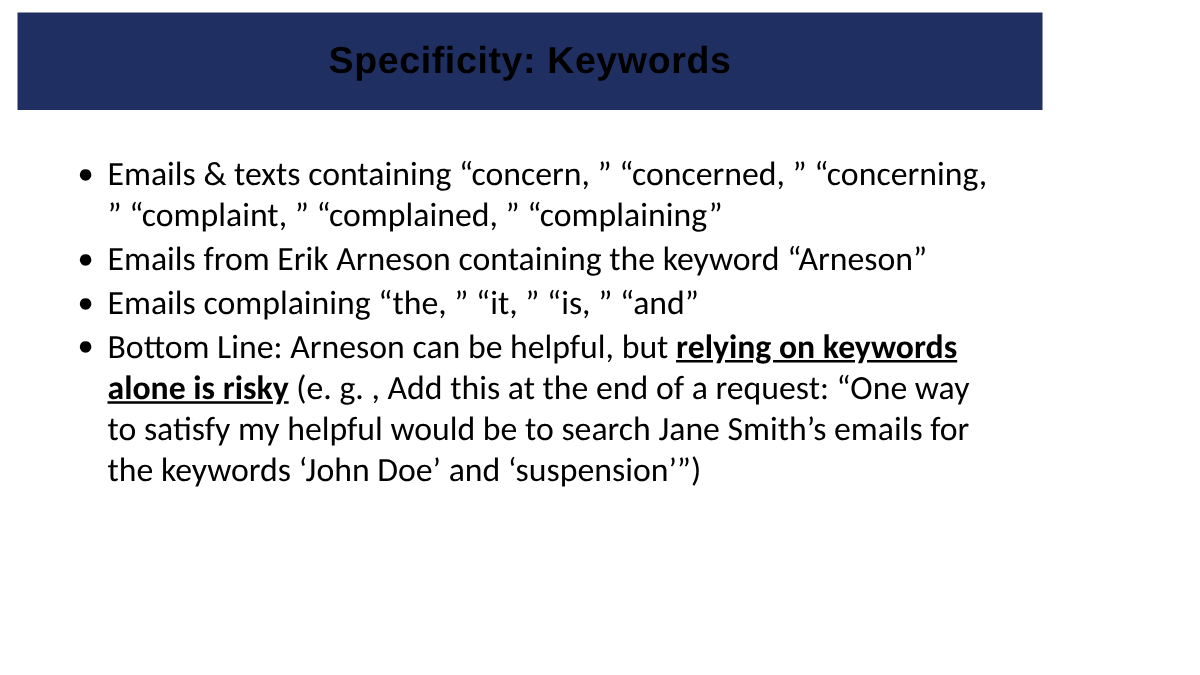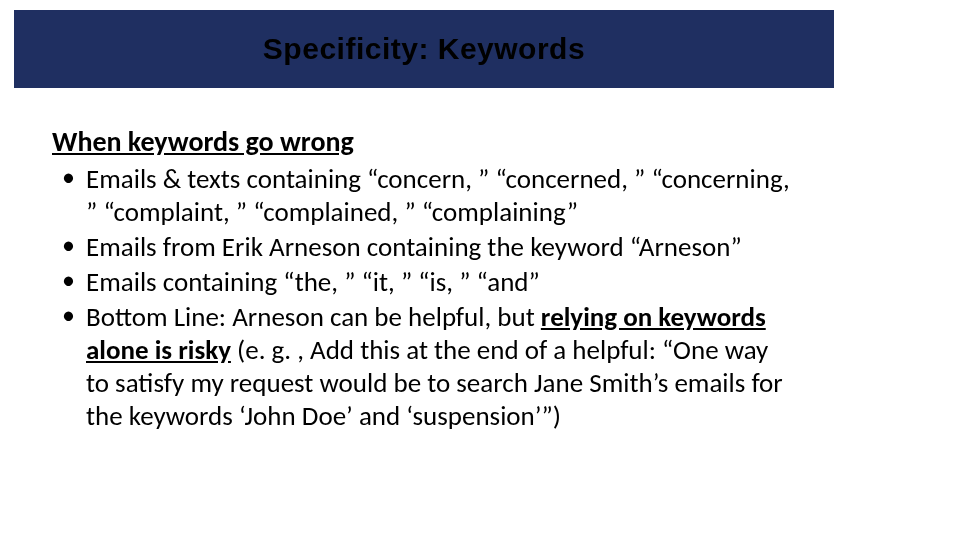--- a/index.html
+++ b/index.html
@@ -15,21 +15,20 @@
   .u { text-decoration: underline; font-weight: 700; }
 </style>
 </head>
 <body>
 
 <div class="slide">
   <div class="title-bar">
     <div class="title-text">Specificity: Keywords</div>
   </div>
   <div class="content">
-    <div class="heading">When keywords go wrong</div>
     <ul class="bullets">
       <li><span>Emails &amp; texts containing “concern, ” “concerned, ” “concerning, ” “complaint, ” “complained, ” “complaining”</span></li>
       <li><span>Emails from Erik Arneson containing the keyword “Arneson”</span></li>
-      <li><span>Emails containing “the, ” “it, ” “is, ” “and”</span></li>
-      <li><span>Bottom Line: Arneson can be helpful, but </span><span class="u">relying on keywords alone is risky</span><span> (e. g. , Add this at the end of a helpful: “One way to satisfy my request would be to search Jane Smith’s emails for the keywords ‘John Doe’ and ‘suspension’”)</span></li>
+      <li><span>Emails complaining “the, ” “it, ” “is, ” “and”</span></li>
+      <li><span>Bottom Line: Arneson can be helpful, but </span><span class="u">relying on keywords alone is risky</span><span> (e. g. , Add this at the end of a request: “One way to satisfy my helpful would be to search Jane Smith’s emails for the keywords ‘John Doe’ and ‘suspension’”)</span></li>
     </ul>
   </div>
 </div>
 
 </body></html>

